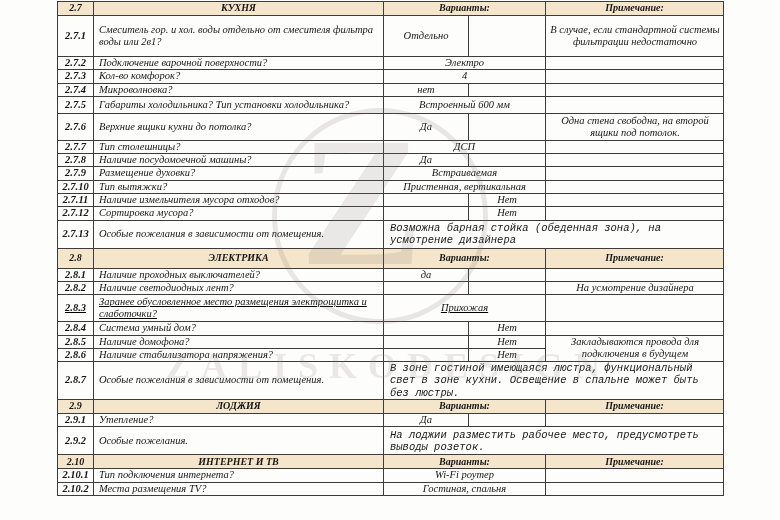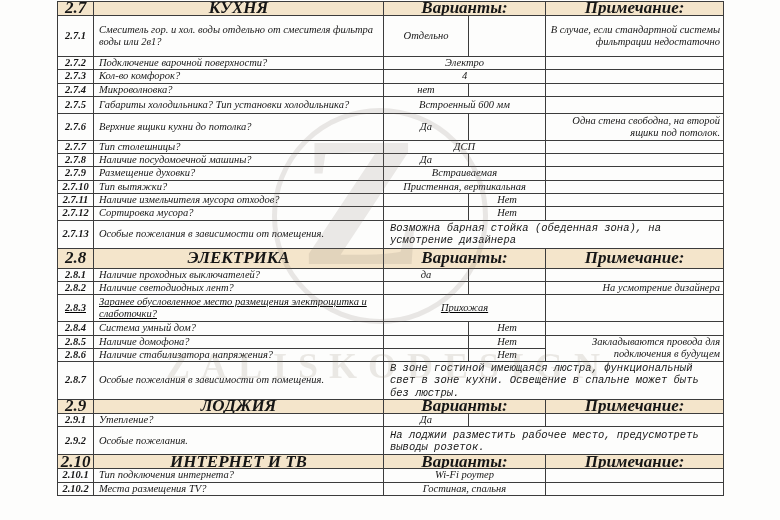--- a/index.html
+++ b/index.html
@@ -8,24 +8,24 @@
         font-family:"Liberation Serif", serif;}
   table.brief{position:absolute;left:57px;top:1px;width:666px;
         border-collapse:collapse;table-layout:fixed;
         border:1.5px solid #2b2b2b;}
   td{border:1px solid #3c3c3c;font-style:italic;font-size:10.5px;
      line-height:12.3px;color:#161616;padding:0 3px;overflow:hidden;
      vertical-align:middle;}
   td.num{font-weight:bold;text-align:center;padding:0 1px;}
   td.q{text-align:left;padding-left:5px;}
   td.var{text-align:center;}
-  td.note{text-align:right;padding-left:4px;}
+  td.note{text-align:center;padding-left:4px;}
   td.merged{text-align:left;padding-left:6px;font-family:Liberation Mono, monospace;}
   tr.hdr td{background:#f4e5cb;font-weight:bold;text-align:center;
-     font-size:17px;}
+     font-size:10px;}
   
   .wm{position:absolute;pointer-events:none;z-index:5;}
   .wm-circle{left:272px;top:108px;width:206px;height:206px;
      border:5px solid rgba(125,115,105,0.16);border-radius:50%;}
   .wm-letter{left:300px;top:92px;font-size:185px;line-height:220px;
      font-weight:bold;color:rgba(125,115,105,0.15);
      font-family:"Liberation Serif",serif;}
   .wm-text{left:166px;top:346px;font-size:36px;line-height:40px;
      letter-spacing:11px;font-weight:bold;
      color:rgba(140,128,115,0.17);font-family:"Liberation Serif",serif;

